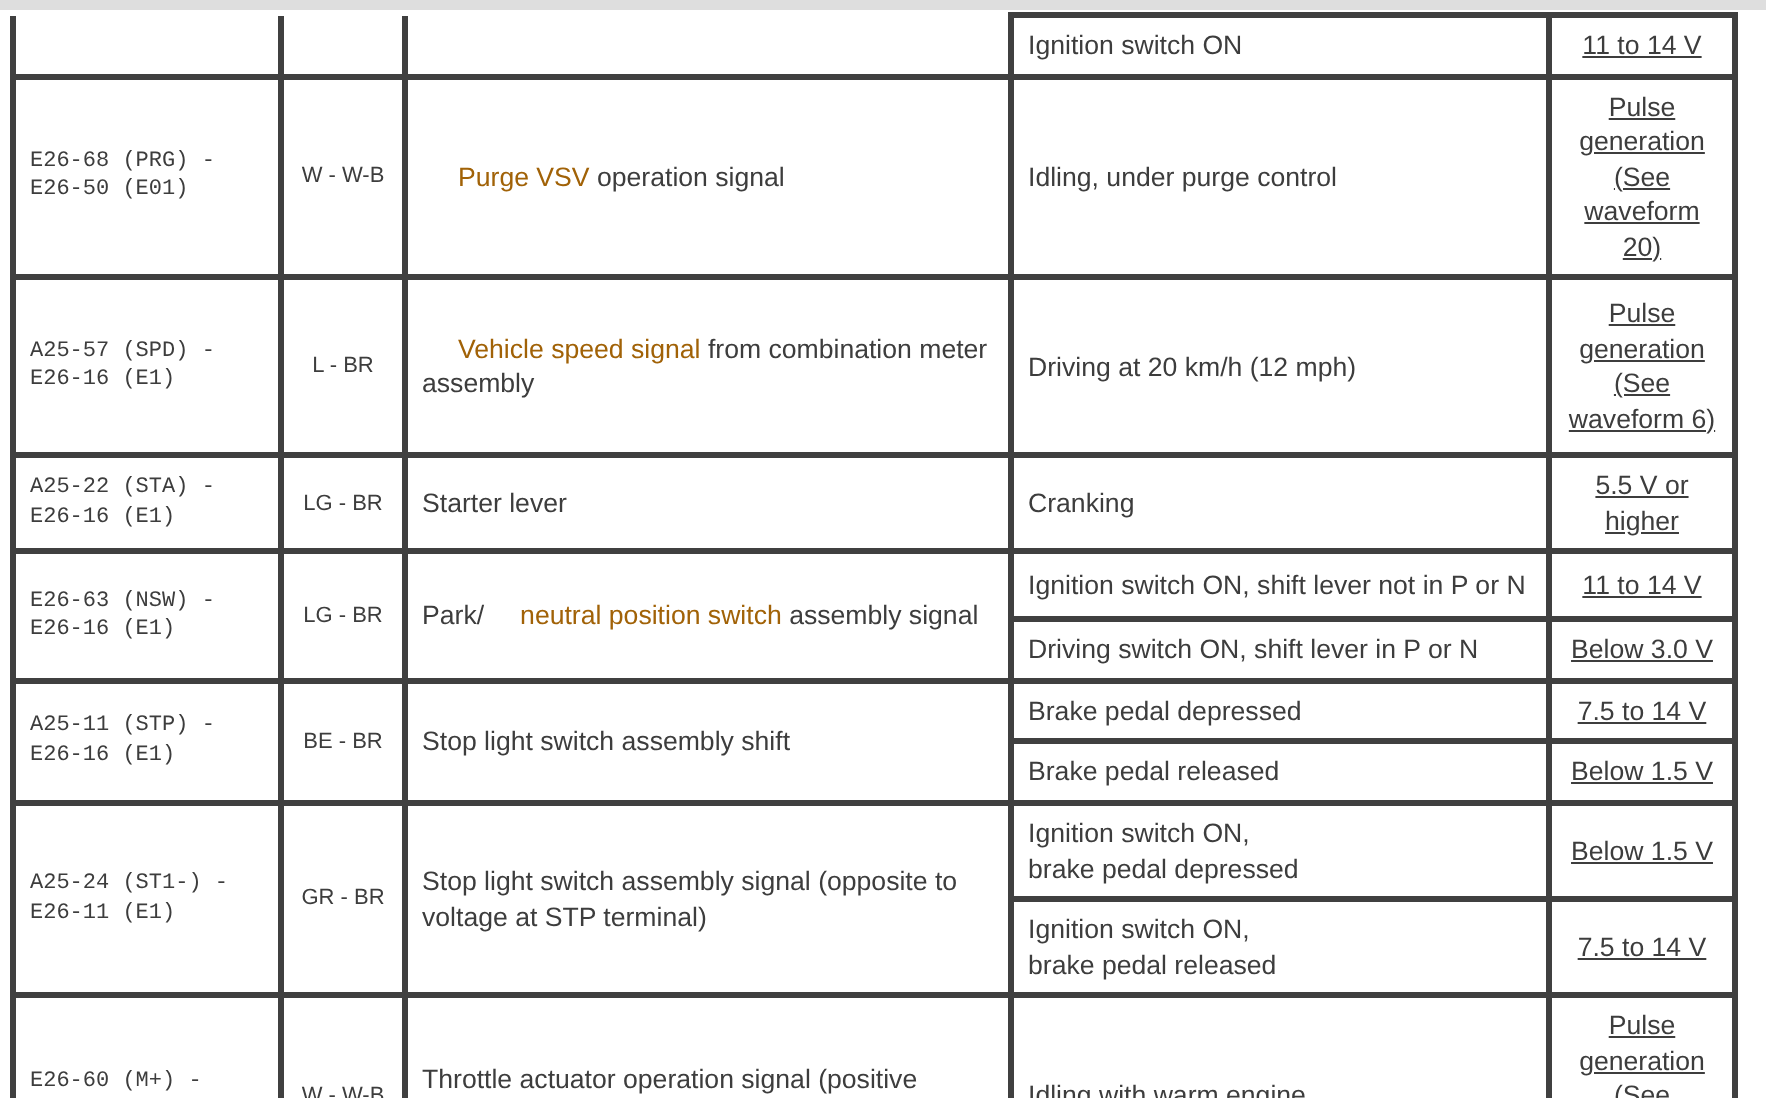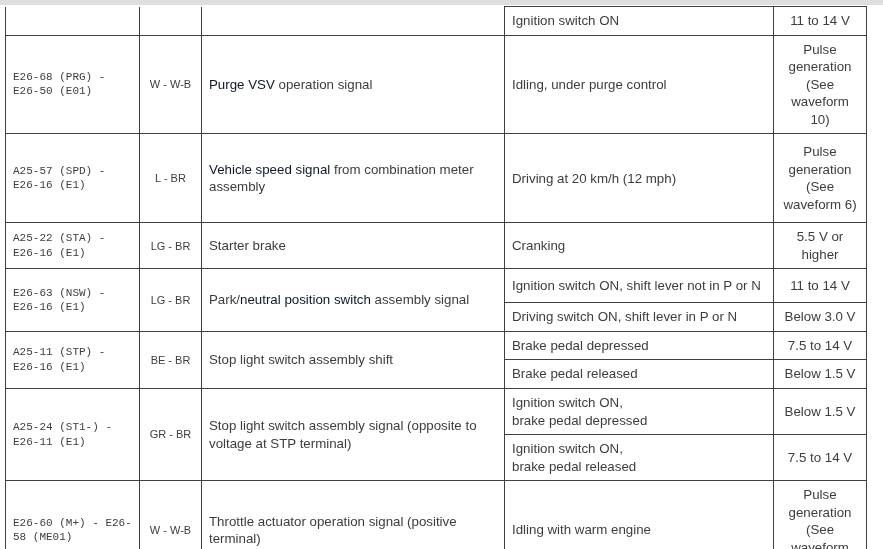--- a/index.html
+++ b/index.html
@@ -17,37 +17,37 @@
 
   table.spec{
     position:absolute;left:5px;top:6px;
     width:861px;
     border-collapse:collapse;
     table-layout:fixed;
     font-size:13.3px;
     line-height:1.32;
   }
   table.spec td{
-    border:1px solid #404040;
+    border:3px solid #404040;
     padding:5px 7px;
     vertical-align:middle;
     color:#3d3d3d;
     word-wrap:break-word;
   }
   
   col.c1{width:134px;} col.c2{width:62px;} col.c3{width:303px;}
   col.c4{width:269px;} col.c5{width:93px;}
 
   td.term{font-size:11px;font-family:Liberation Mono, monospace;}
   td.wire{text-align:center;white-space:nowrap;font-size:11px;}
   td.desc{font-size:13.3px;}
   td.cond{font-size:13.3px;}
-  td.val{text-align:center;font-size:13.3px;}
+  td.val{text-align:center;font-size:13.3px;text-decoration:underline;}
 
-  a.lnk{color:#0f172a;text-decoration:none;}
+  a.lnk{color:#a16207;text-decoration:none;margin-left:18px;}
   .brk{display:block;}
 </style>
 </head>
 <body>
 
 <div id="page">
 
   <div class="top-band"></div>
 
   <table class="spec">
@@ -66,35 +66,35 @@
         <td class="desc" style="border-top:none;"></td>
         <td class="cond">Ignition switch ON</td>
         <td class="val">11 to 14 V</td>
       </tr>
 
       <tr style="height:80px;">
         <td class="term">E26-68 (PRG) - E26-50 (E01)</td>
         <td class="wire">W - W-B</td>
         <td class="desc"><a class="lnk" href="#">Purge VSV</a><span> operation signal</span></td>
         <td class="cond">Idling, under purge control</td>
-        <td class="val">Pulse generation (See waveform 10)</td>
+        <td class="val">Pulse generation (See waveform 20)</td>
       </tr>
 
       <tr style="height:89px;">
         <td class="term">A25-57 (SPD) - E26-16 (E1)</td>
         <td class="wire">L - BR</td>
         <td class="desc"><a class="lnk" href="#">Vehicle speed signal</a><span> from combination meter assembly</span></td>
         <td class="cond">Driving at 20 km/h (12 mph)</td>
         <td class="val">Pulse generation (See waveform 6)</td>
       </tr>
 
       <tr style="height:46px;">
         <td class="term">A25-22 (STA) - E26-16 (E1)</td>
         <td class="wire">LG - BR</td>
-        <td class="desc">Starter brake</td>
+        <td class="desc">Starter lever</td>
         <td class="cond">Cranking</td>
         <td class="val">5.5 V or higher</td>
       </tr>
 
       <tr style="height:34px;">
         <td class="term" rowspan="2">E26-63 (NSW) - E26-16 (E1)</td>
         <td class="wire" rowspan="2">LG - BR</td>
         <td class="desc" rowspan="2"><span>Park/</span><a class="lnk" href="#">neutral position switch</a><span> assembly signal</span></td>
         <td class="cond">Ignition switch ON, shift lever not in P or N</td>
         <td class="val">11 to 14 V</td>

